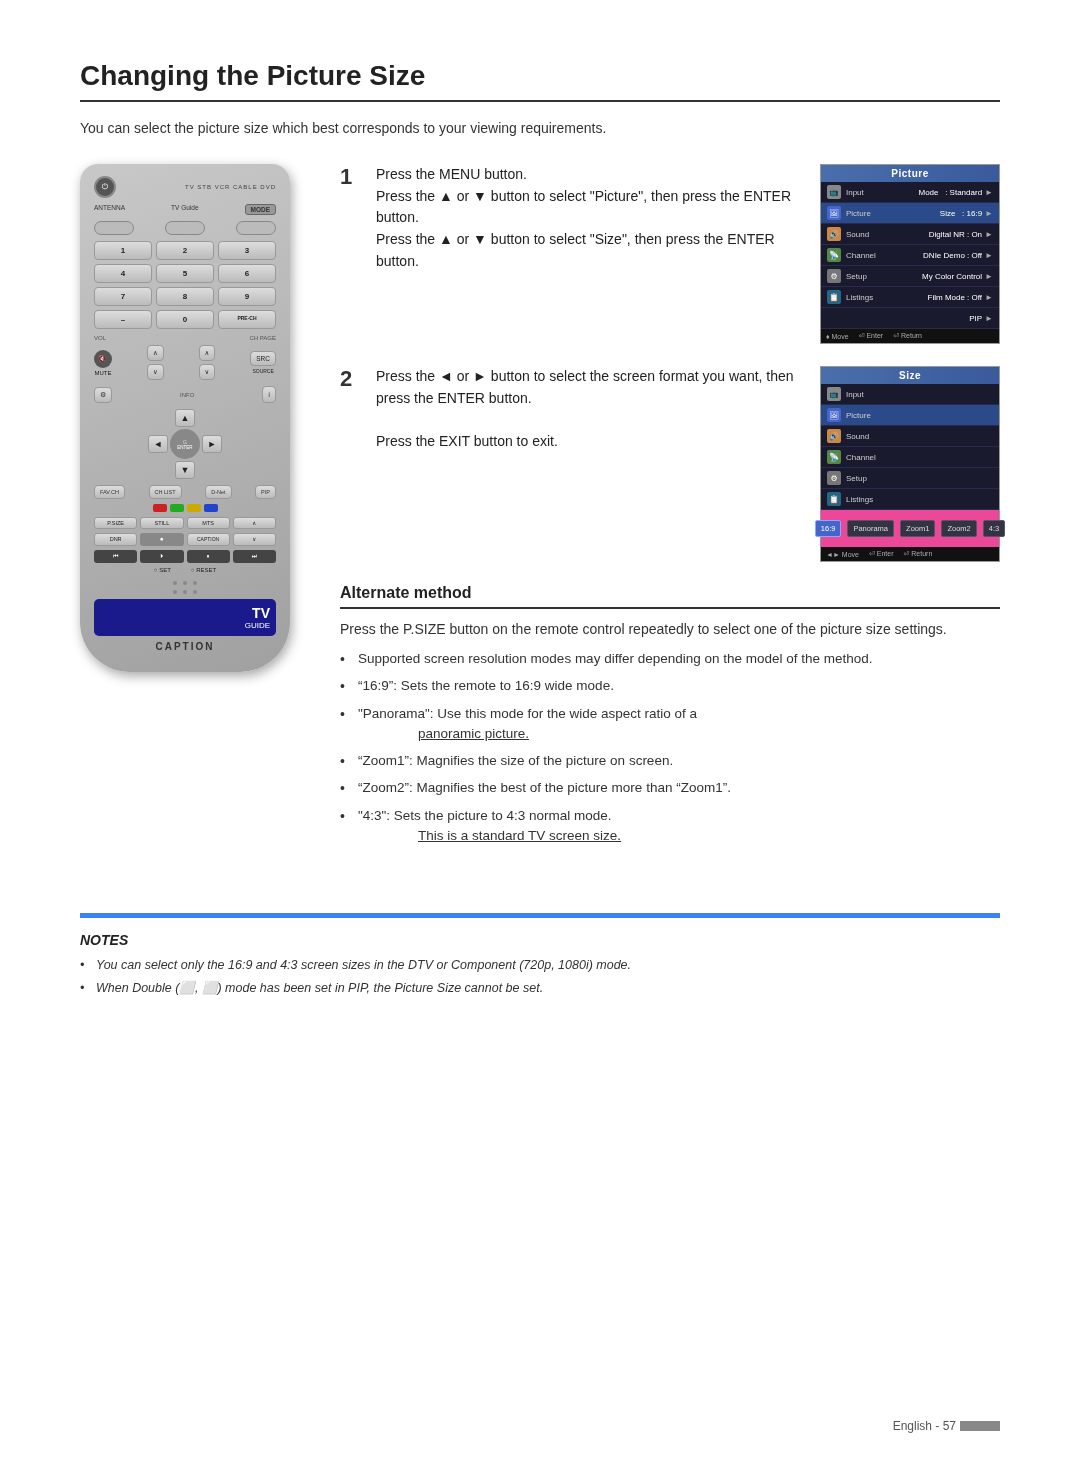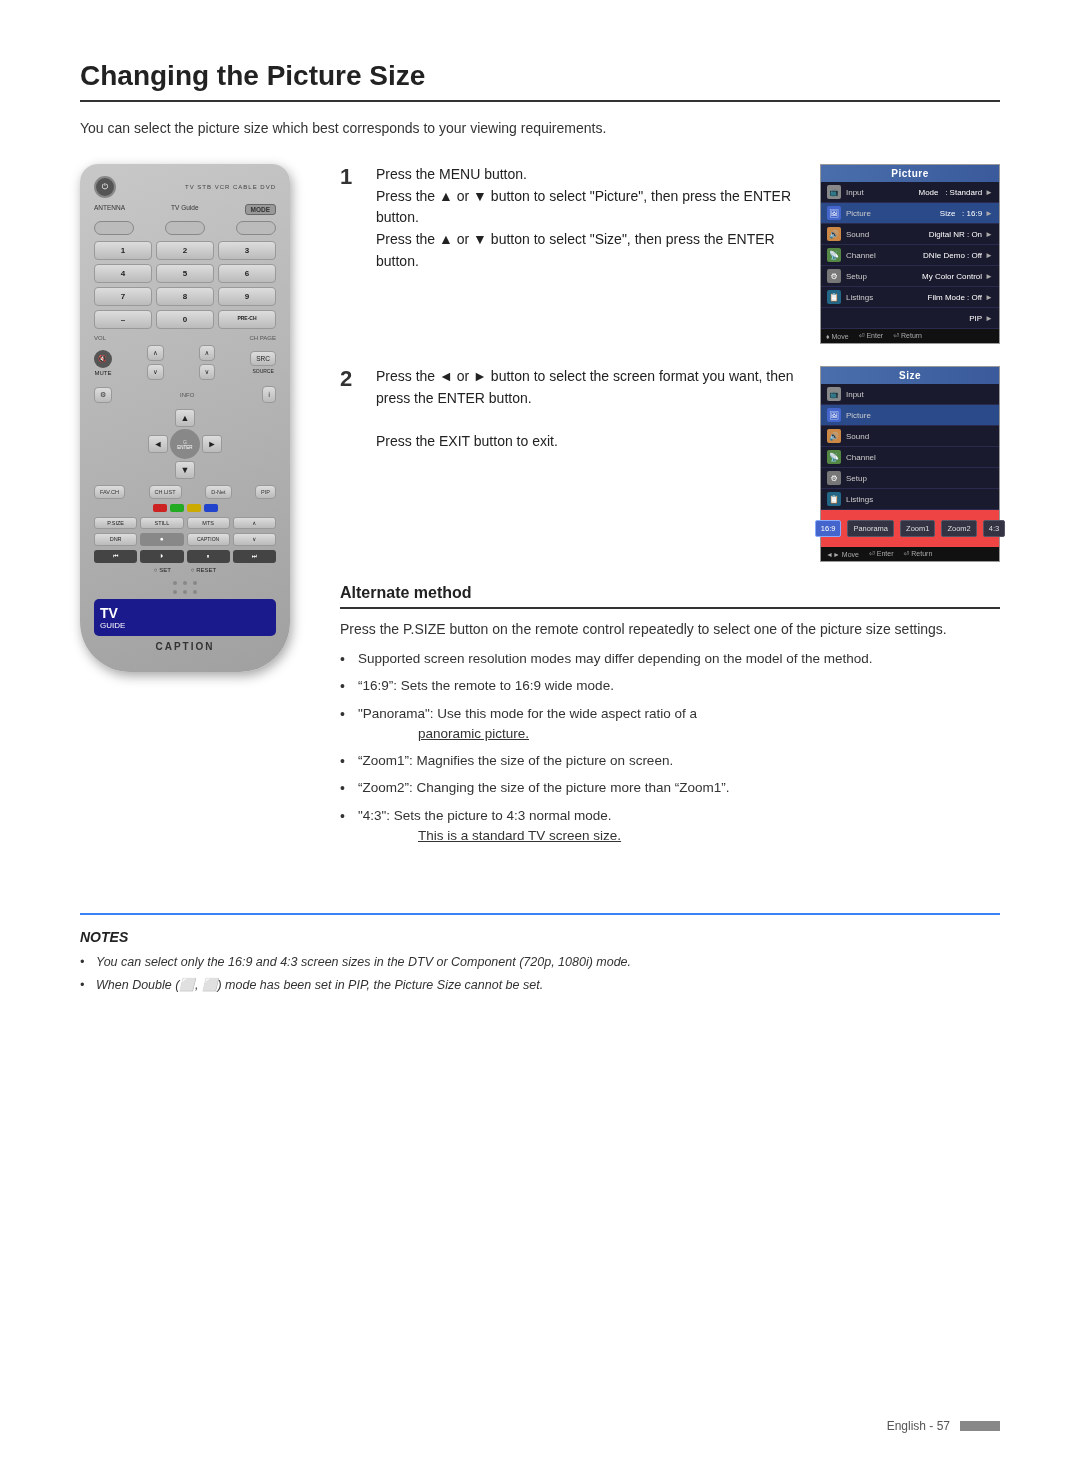--- a/index.html
+++ b/index.html
@@ -199,21 +199,21 @@
     .set-reset {
       display: flex;
       justify-content: center;
       gap: 20px;
       font-size: 6px;
       margin-bottom: 8px;
     }
     .tv-guide-box {
       background: #1a1a8c;
       color: #fff;
-      text-align: left;
+      text-align: right;
       padding: 6px;
       border-radius: 5px;
       margin-bottom: 5px;
     }
     .tv-guide-box .tv-text { font-size: 14px; font-weight: bold; }
     .tv-guide-box .guide-text { font-size: 8px; }
     .samsung-text {
       text-align: center;
       font-size: 10px;
       letter-spacing: 2px;
@@ -295,21 +295,21 @@
       display: flex;
       gap: 10px;
     }
     .screen-footer span { display: flex; align-items: center; gap: 2px; }
     
     .size-selector {
       display: flex;
       justify-content: center;
       padding: 10px 6px;
       gap: 6px;
-      background: #ef4444;
+      background: #ec4899;
     }
     .size-option {
       background: #334;
       border: 1px solid #556;
       padding: 3px 5px;
       font-size: 7.5px;
       color: #ddd;
       border-radius: 2px;
       text-align: center;
     }
@@ -349,21 +349,21 @@
     .bullet-list li::before {
       content: "•";
       position: absolute;
       left: 0;
       font-size: 14px;
     }
     .indent { padding-left: 60px; text-decoration: underline; }
     
     .notes-section {
       margin-top: 28px;
-      border-top: 2px solid #3b82f6;
+      border-top: 5px solid #3b82f6;
       padding-top: 14px;
     }
     .notes-title {
       font-size: 14px;
       font-weight: bold;
       font-style: italic;
       margin-bottom: 8px;
     }
     .notes-list {
       list-style: none;
@@ -385,21 +385,21 @@
     }
     
     .page-footer {
       position: absolute;
       bottom: 40px;
       right: 80px;
       font-size: 12px;
       color: #555;
       display: flex;
       align-items: center;
-      gap: 10px;
+      gap: 4px;
     }
     .page-footer-bar {
       background: #888;
       width: 40px;
       height: 10px;
       display: inline-block;
     }
     .dots-row {
       display: flex;
       justify-content: center;
@@ -684,21 +684,21 @@
       <h3>Alternate method</h3>
       <p class="alt-text">Press the P.SIZE button on the remote control repeatedly to select one of the picture size settings.</p>
       <ul class="bullet-list">
         <li>Supported screen resolution modes may differ depending on the model of the method.</li>
         <li>“16:9”: Sets the remote to 16:9 wide mode.</li>
         <li>
           "Panorama": Use this mode for the wide aspect ratio of a<br>
           <span class="indent">panoramic picture.</span>
         </li>
         <li>“Zoom1”: Magnifies the size of the picture on screen.</li>
-        <li>“Zoom2”: Changing the size of the picture more than “Zoom1”.</li>
+        <li>“Zoom2”: Magnifies the best of the picture more than “Zoom1”.</li>
         <li>
           "4:3": Sets the picture to 4:3 normal mode.<br>
           <span class="indent">This is a standard TV screen size.</span>
         </li>
       </ul>
     </div>
   </div>
 </div>
 
 <div class="notes-section">

